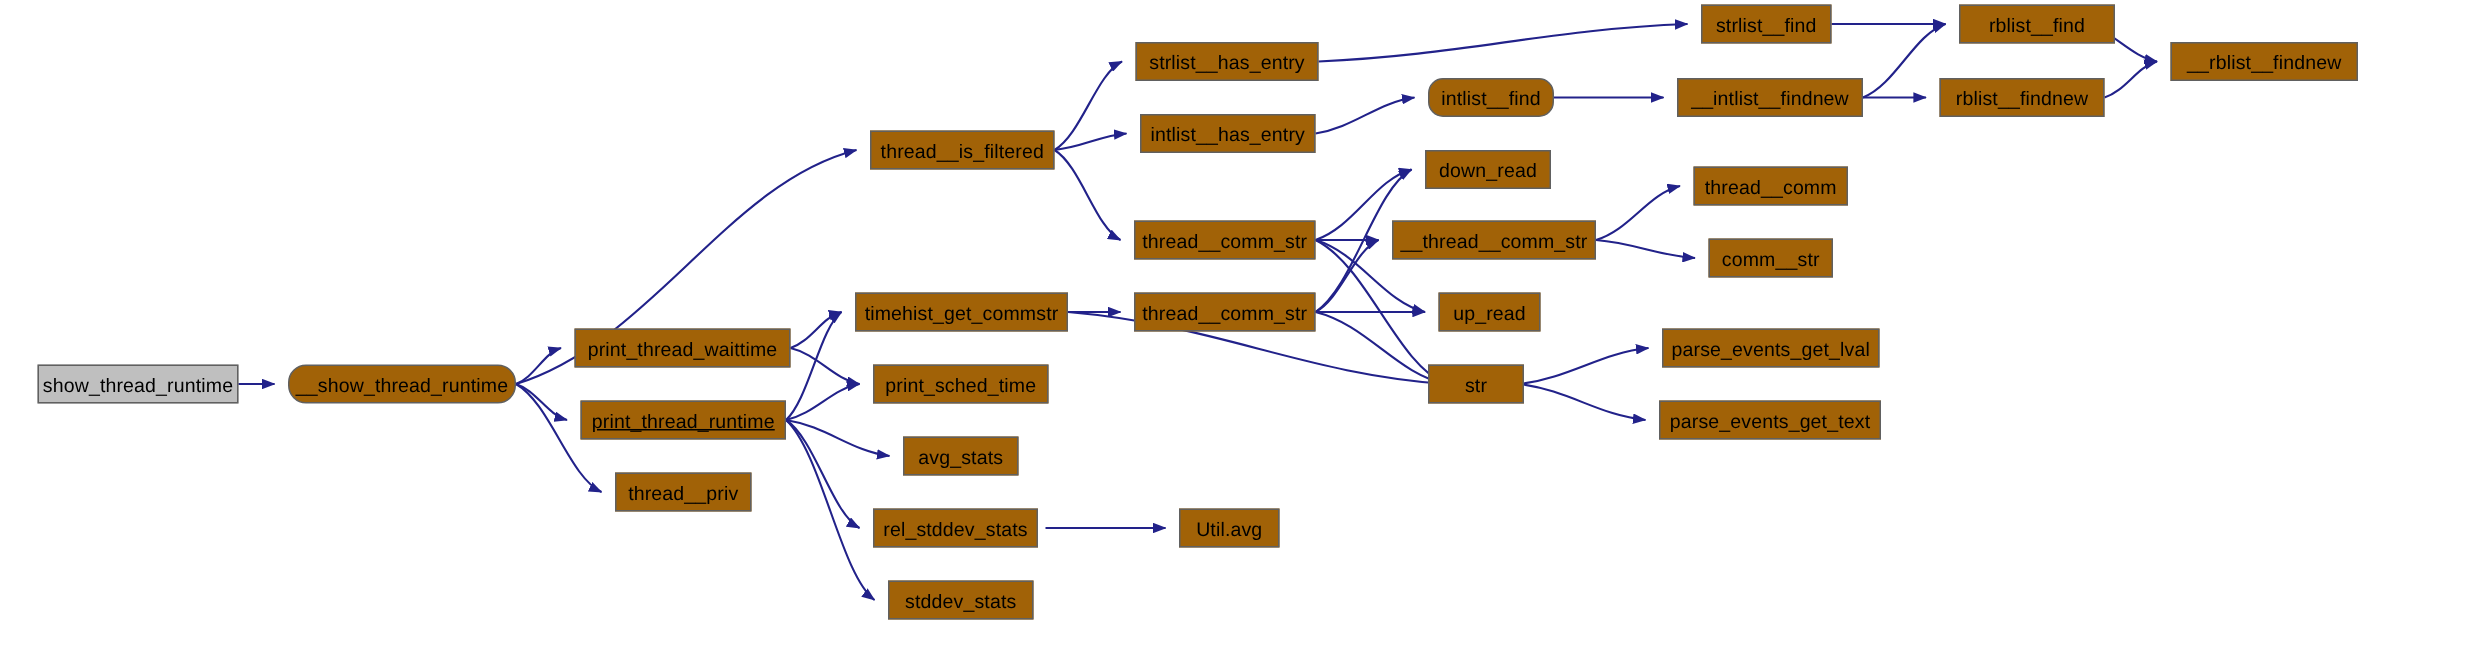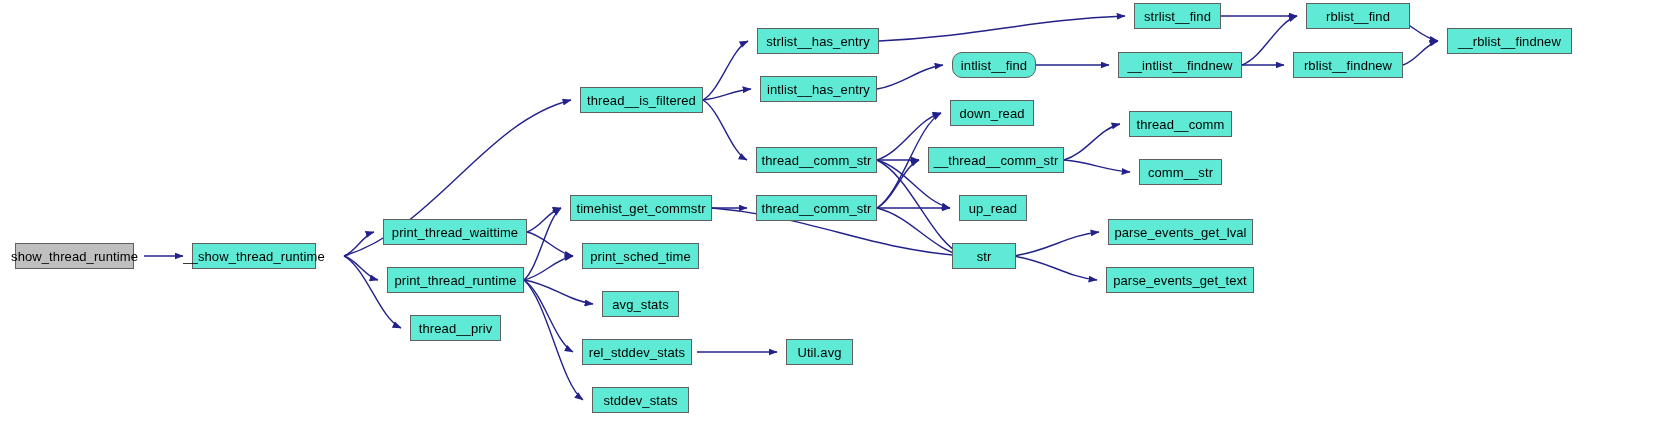--- a/index.html
+++ b/index.html
@@ -20,21 +20,21 @@
     left: 0;
     top: 0;
     width: 1660px;
     height: 443px;
     pointer-events: none;
   }
   .node {
     position: absolute;
     box-sizing: border-box;
     border: 1px solid #606060;
-    background: #5eead4;
+    background: #a16207;
     color: #000000;
     font-size: 13px;
     line-height: 1;
     display: flex;
     align-items: center;
     justify-content: center;
     white-space: nowrap;
     height: 26px;
     letter-spacing: 0.1px;
   }
@@ -90,30 +90,30 @@
         <path d="M1013,256 C1047.4,251.68 1066.32,235.36 1099,232" fill="none" stroke="#22228a" stroke-width="1.4" marker-end="url(#arrow)"></path>
         <path d="M1013,256 C1046.6,260.32 1065.08,276.64 1097,280" fill="none" stroke="#22228a" stroke-width="1.4" marker-end="url(#arrow)"></path>
         <path d="M1221,16 L1297,16" fill="none" stroke="#22228a" stroke-width="1.4" marker-end="url(#arrow)"></path>
         <path d="M1242,65 C1264,56.18 1276.1,22.86 1297,16" fill="none" stroke="#22228a" stroke-width="1.4" marker-end="url(#arrow)"></path>
         <path d="M1242,65 L1284,65" fill="none" stroke="#22228a" stroke-width="1.4" marker-end="url(#arrow)"></path>
         <path d="M1390,16 C1409.2,20.5 1419.76,37.5 1438,41" fill="none" stroke="#22228a" stroke-width="1.4" marker-end="url(#arrow)"></path>
         <path d="M1403,65 C1417,60.68 1424.7,44.36 1438,41" fill="none" stroke="#22228a" stroke-width="1.4" marker-end="url(#arrow)"></path>
       </g>
   </svg>
   <div id="node-layer">
-      <div class="node highlight" style="left: 15px; top: 243px; width: 119px;">
+      <div class="node highlight" style="left: 25px; top: 243px; width: 134px;">
         <span class="node-label">show_thread_runtime</span>
       </div>
-      <div class="node" style="left: 192px; top: 243px; width: 124px;">
+      <div class="node" style="left: 192px; top: 243px; width: 152px; border-radius: 12px;">
         <span class="node-label">__show_thread_runtime</span>
       </div>
       <div class="node" style="left: 383px; top: 219px; width: 144px;">
         <span class="node-label">print_thread_waittime</span>
       </div>
-      <div class="node" style="left: 387px; top: 267px; width: 137px;">
+      <div class="node" style="left: 387px; top: 267px; width: 137px; text-decoration: underline;">
         <span class="node-label">print_thread_runtime</span>
       </div>
       <div class="node" style="left: 410px; top: 315px; width: 91px;">
         <span class="node-label">thread__priv</span>
       </div>
       <div class="node" style="left: 580px; top: 87px; width: 123px;">
         <span class="node-label">thread__is_filtered</span>
       </div>
       <div class="node" style="left: 570px; top: 195px; width: 142px;">
         <span class="node-label">timehist_get_commstr</span>

